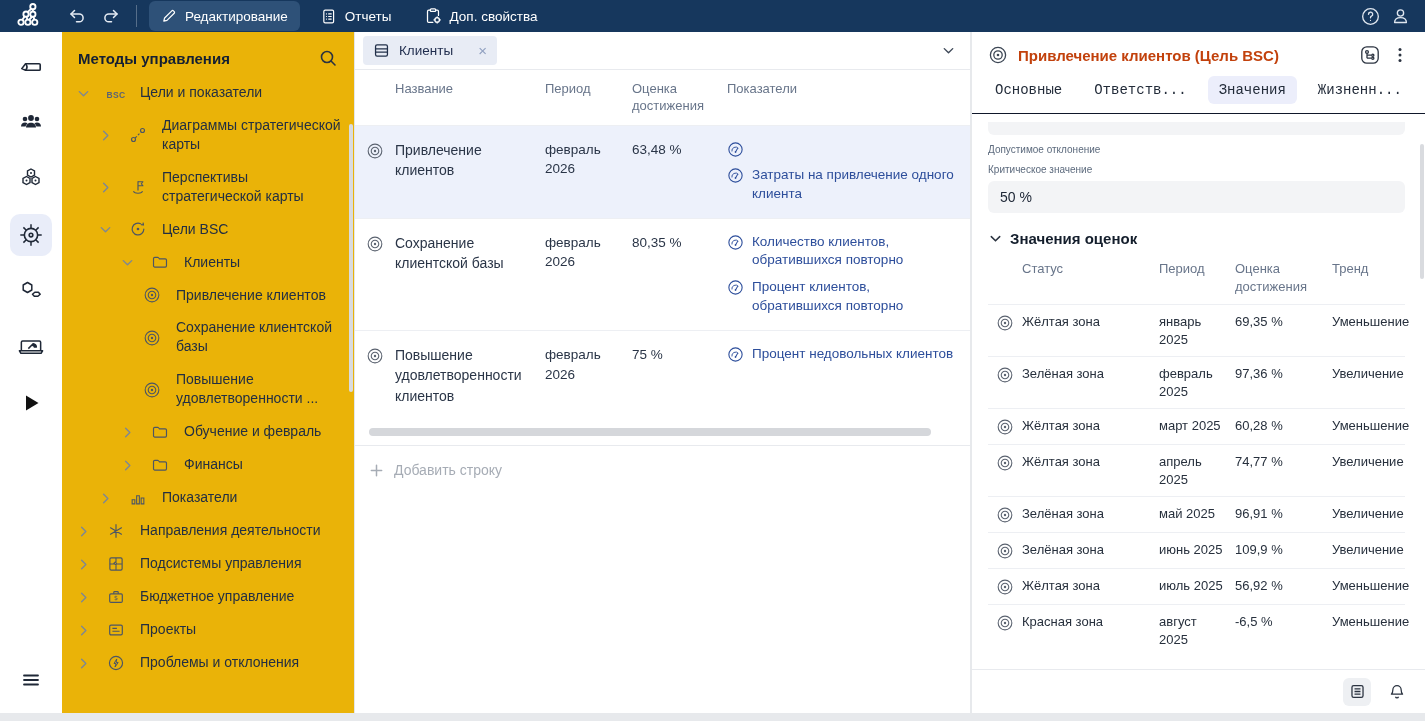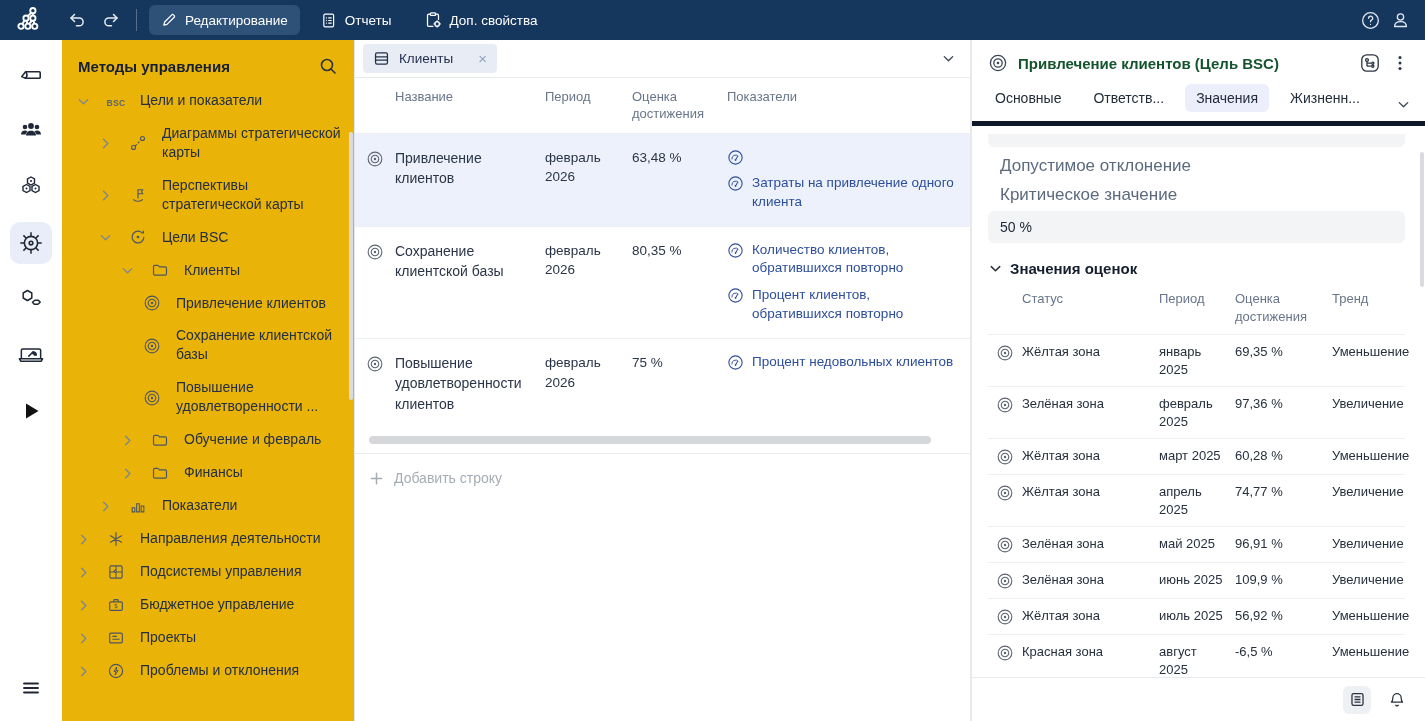--- a/index.html
+++ b/index.html
@@ -2,21 +2,21 @@
 <html><head>
 <meta charset="utf-8">
 <style>
   * { box-sizing:border-box; margin:0; padding:0; }
   html,body { width:1425px; height:721px; overflow:hidden; }
   body { font-family:"Liberation Sans",sans-serif; background:#e7e9ec; color:#232f42; }
   button { font-family:inherit; background:none; border:none; cursor:pointer; padding:0; }
   svg { display:block; }
 
   
-  .topbar { height:40px; background:#16375d; display:flex; align-items:center; color:#fff; }
+  .topbar { height:32px; background:#16375d; display:flex; align-items:center; color:#fff; }
   .logo-box { width:62px; display:flex; justify-content:center; }
   .tb-icon-btn { width:30px; height:30px; display:flex; align-items:center; justify-content:center; color:#e6ecf4; }
   .tb-sep { width:1px; height:22px; background:rgba(255,255,255,.28); margin:0 12px 0 10px; }
   .tb-btn { display:flex; align-items:center; gap:8px; color:#fff; font-size:13.5px; padding:7px 12px; border-radius:6px; margin-right:8px; }
   .tb-btn.active { background:#2e5178; }
   .tb-spacer { flex:1; }
 
   
   .app { display:flex; height:681px; }
 
@@ -55,29 +55,29 @@
   .ind { display:flex; gap:8px; color:#2d4e9b; line-height:1.4; cursor:pointer; }
   .ind svg { flex:none; margin-top:1px; }
   .hscroll { flex:none; margin:8px 22px 0 14px; }
   .hthumb { height:8px; width:97%; background:#d5d7db; border-radius:4px; }
   .m-div { border-top:1px solid #e8eaee; margin-top:9px; }
   .add-row { display:flex; align-items:center; gap:10px; color:#a6acb5; font-size:14px; padding:16px 14px; }
 
   
   .insp { width:453px; background:#fff; margin-left:2px; display:flex; flex-direction:column; position:relative; }
   .i-head { display:flex; align-items:center; gap:10px; padding:12px 16px 8px 16px; color:#3c4654; }
-  .i-title { flex:1; font-size:15px; font-weight:700; color:#14532d; }
+  .i-title { flex:1; font-size:15px; font-weight:700; color:#c2410c; }
   .i-hd-btn { display:flex; color:#2b3340; }
-  .i-tabs { display:flex; align-items:flex-end; padding:2px 14px 9px 12px; border-bottom:5px solid #0f172a; }
+  .i-tabs { display:flex; align-items:flex-end; padding:2px 14px 9px 12px; border-bottom:1px solid #0f172a;font-family:Liberation Mono, monospace; }
   .i-tab { padding:6px 11px; font-size:14px; color:#232c3a; border-radius:6px; margin-right:10px; cursor:pointer; white-space:nowrap; }
   .i-tab.active { background:#eceefb; }
   .i-tabs-chev { margin-left:auto; color:#3c4656; }
   .i-body { flex:1; overflow:hidden; padding:8px 20px 0 16px; }
   .clip-field { height:13px; background:#f3f4f6; border-radius:0 0 6px 6px; margin-bottom:8px; }
-  .f-label { font-size:17px; color:#5c6a7d; margin:9px 12px 6px; display:block; }
+  .f-label { font-size:10px; color:#5c6a7d; margin:9px 0 6px; display:block; }
   .f-input { background:#f3f4f6; border-radius:6px; padding:8px 12px; font-size:14px; color:#202938; margin-bottom:7px; }
   .sec-head { display:flex; align-items:center; gap:7px; margin:17px 0 0; font-size:15px; font-weight:700; color:#141e2c; }
   .sec-head svg { color:#2b3340; }
   .v-grid { display:grid; grid-template-columns:34px 137px 76px 97px 1fr; font-size:13px; }
   .v-head { color:#68758a; padding:13px 0 9px; }
   .v-row { border-top:1px solid #edeff3; padding:8px 0; color:#27303d; }
   .v-icon { display:flex; justify-content:center; padding-top:1px; color:#5b6370; }
   .v-cell { padding-right:8px; line-height:1.35; }
   .i-scrollthumb { position:absolute; right:1px; top:112px; width:4px; height:135px; background:#d9dbdf; border-radius:2px; }
   .i-foot { border-top:1px solid #e8eaee; height:44px; flex:none; display:flex; align-items:center; justify-content:flex-end; gap:12px; padding:0 14px; }

